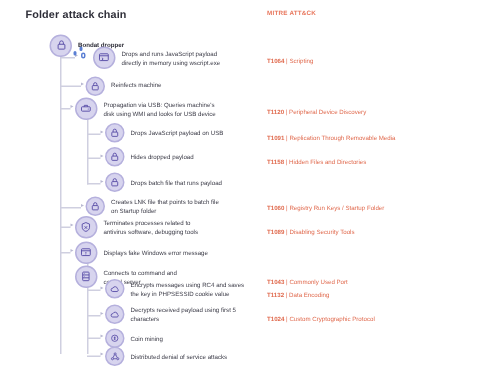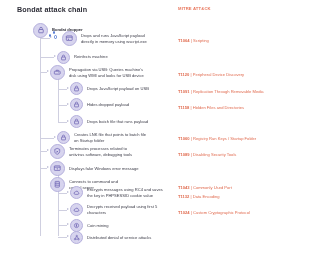--- a/index.html
+++ b/index.html
@@ -93,21 +93,21 @@
     position: absolute;
     border-radius: 50%;
     border: 0.8px solid #5b7fd4;
     box-sizing: border-box;
   }
   .dot.filled { background: #5b7fd4; border-color: #5b7fd4; }
 </style>
 </head>
 <body>
 
-<div id="page-title">Bondat attack chain</div>
+<div id="page-title">Folder attack chain</div>
 <div id="mitre-header">MITRE ATT&amp;CK</div>
 
 <div class="rail v" style="left:40px; top:30px; height:206px;"></div>
 <div class="rail v" style="left:58px; top:75px; height:48px;"></div>
 
 <div class="rail h" style="left:40px; top:37.5px; width:10px;"></div>
 <div class="arrow" style="left:50px; top:35.8px;"></div>
 <div class="rail h" style="left:40px; top:56.5px; width:14px;"></div>
 <div class="arrow" style="left:54px; top:54.8px;"></div>
 <div class="rail h" style="left:40px; top:71.5px; width:7px;"></div>

